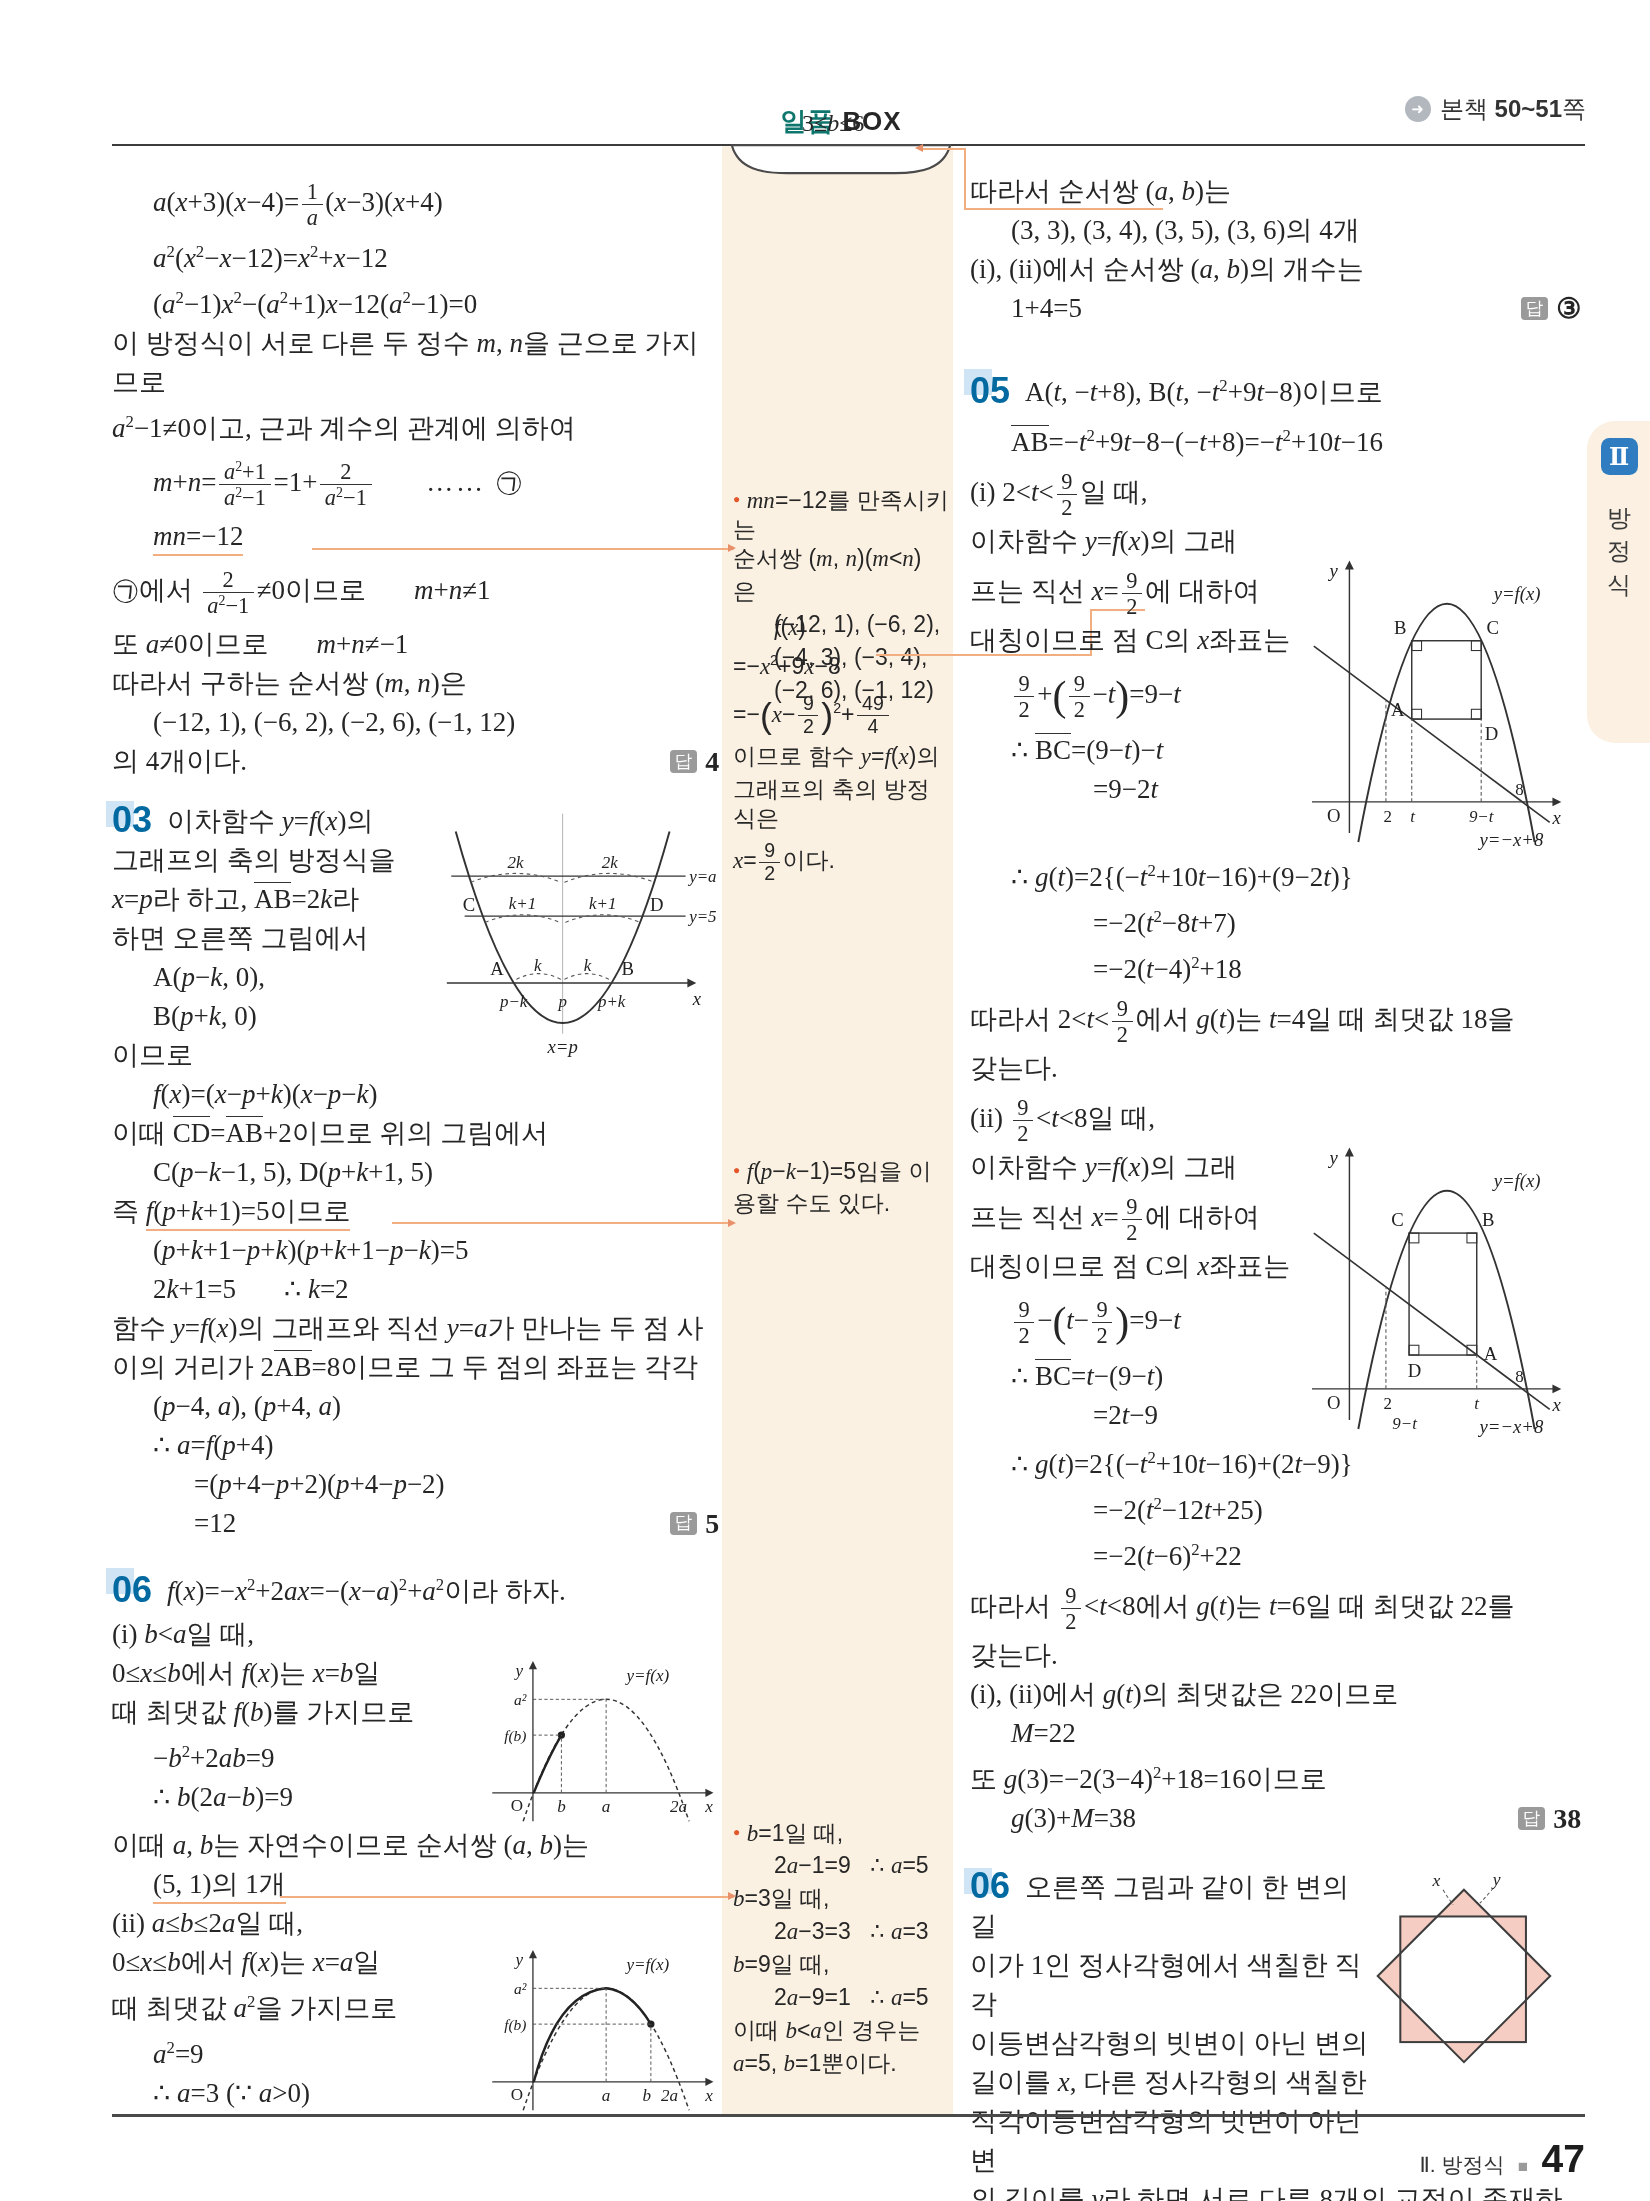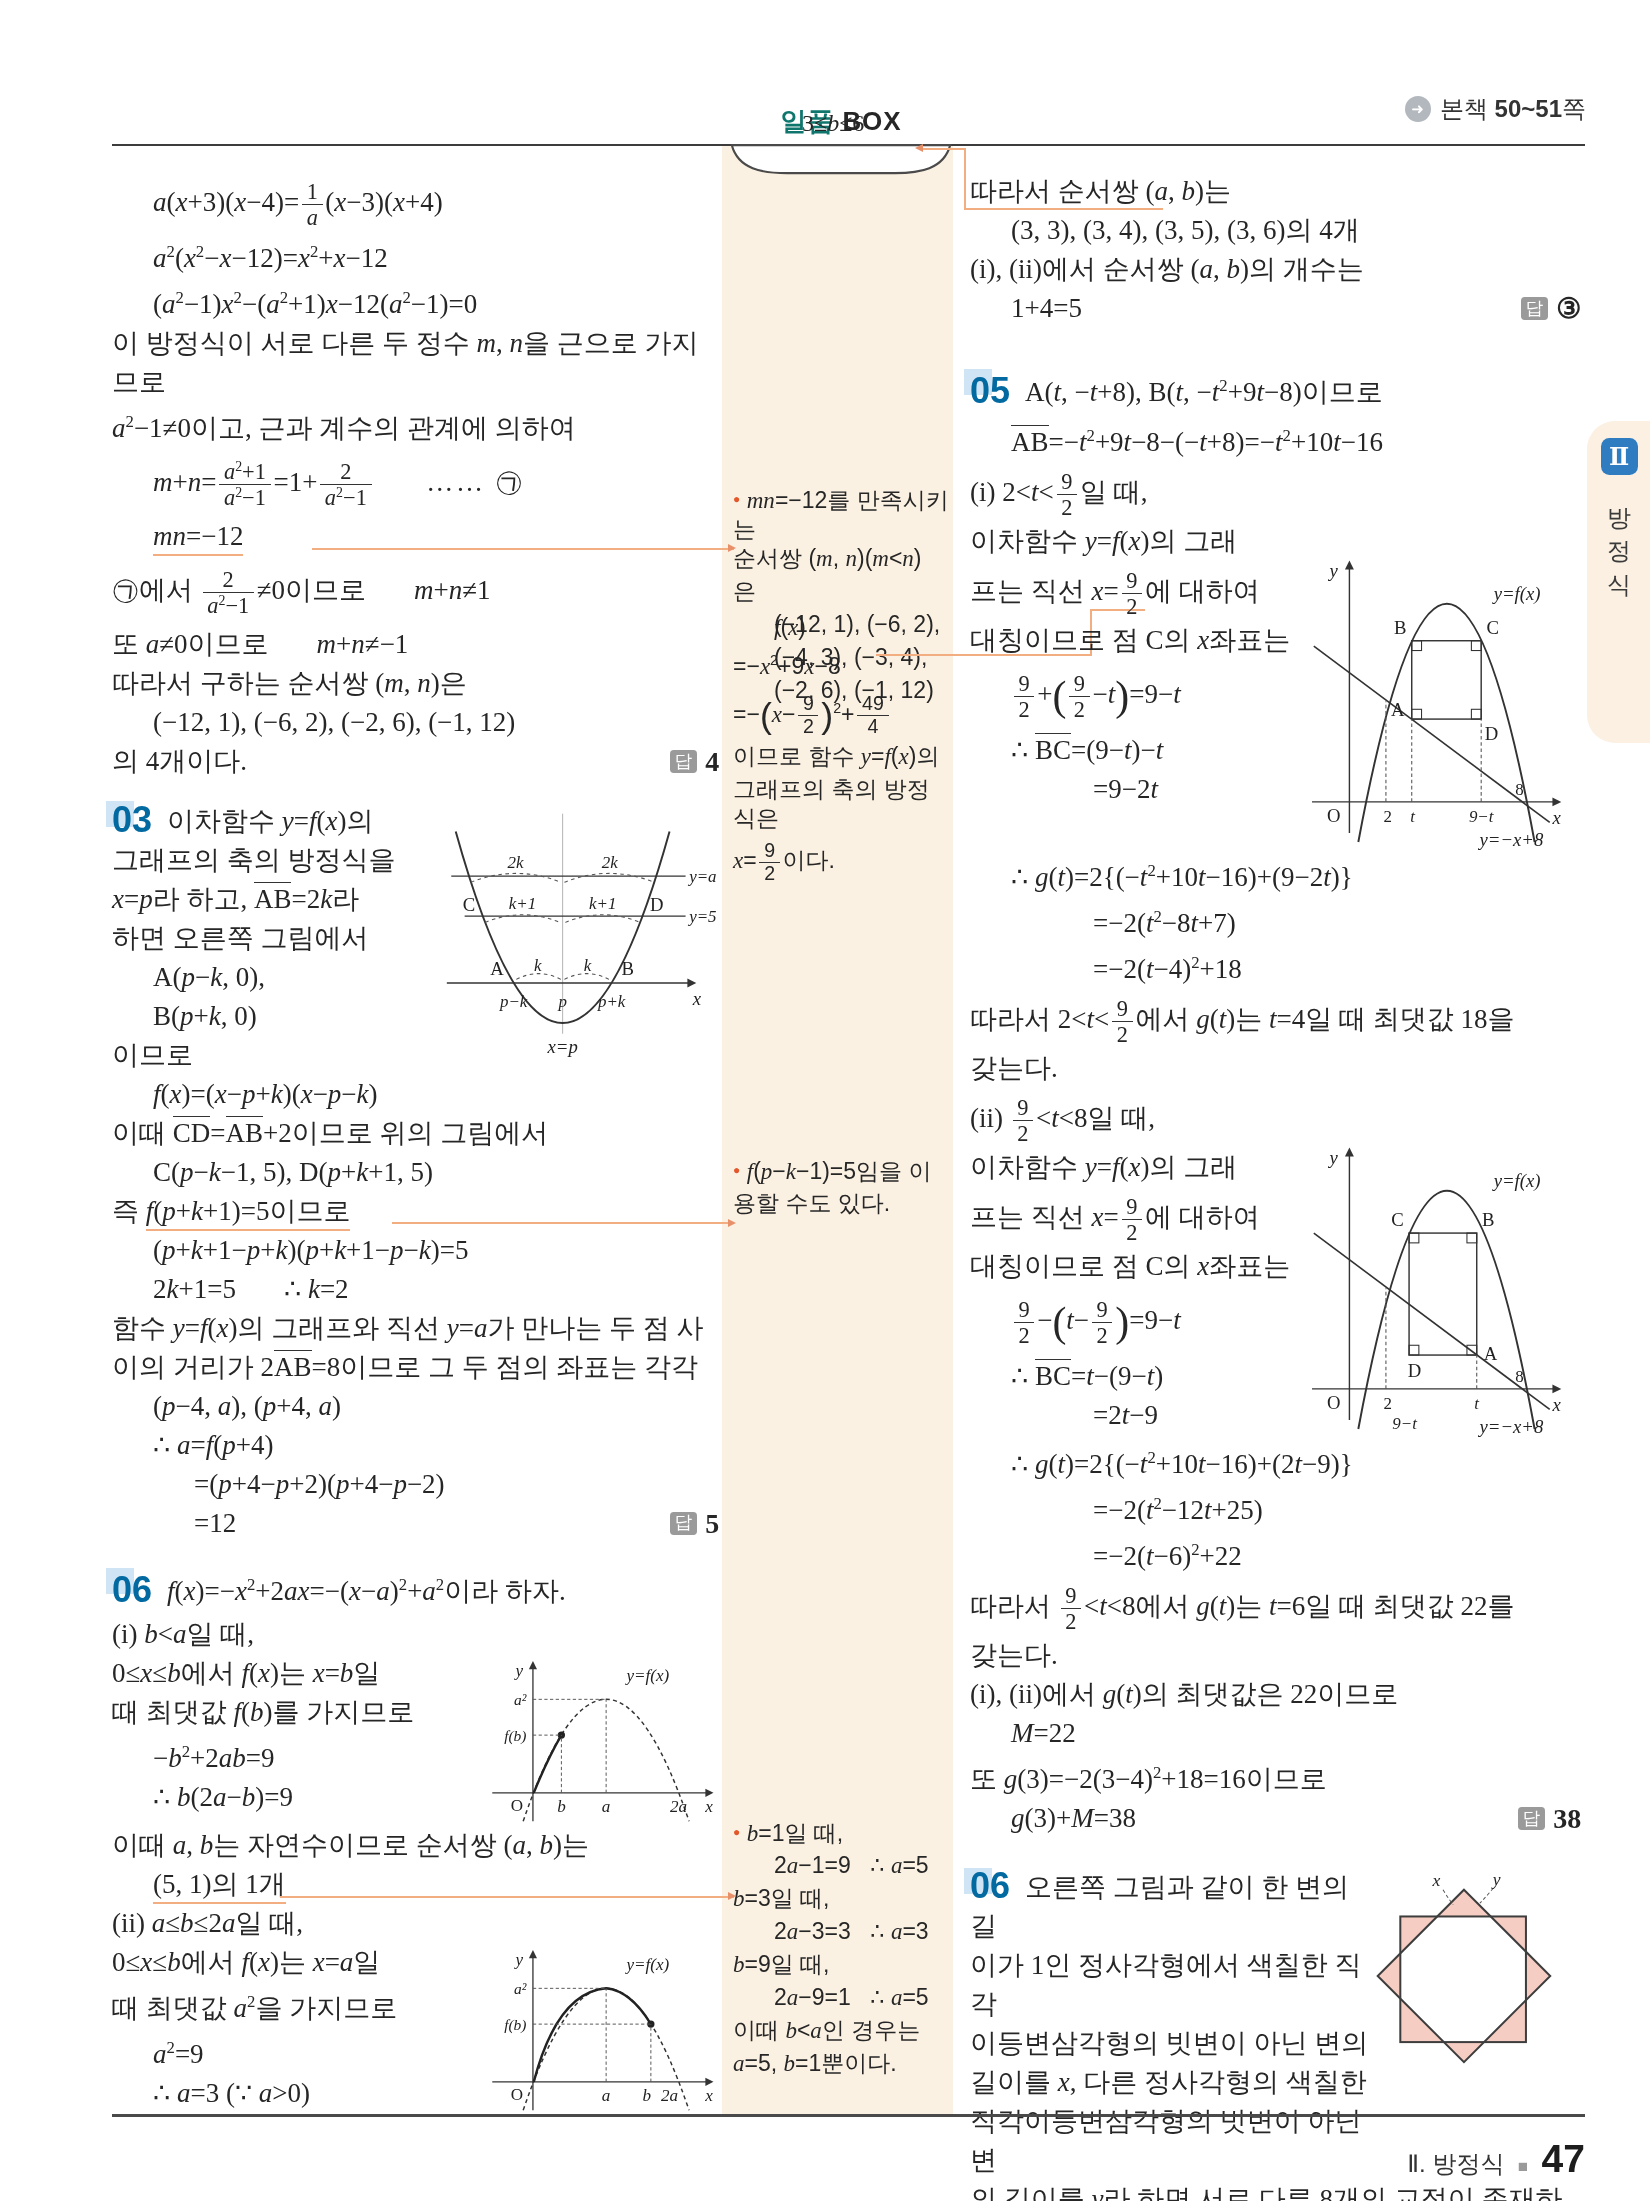--- a/index.html
+++ b/index.html
@@ -71,21 +71,21 @@
   #sidetab{position:absolute;left:1587px;top:421px;width:64px;height:322px;background:#fbf0e1;
            border-radius:28px 0 0 28px;display:flex;flex-direction:column;align-items:center;padding-top:17px;box-sizing:border-box;}
   #sidetab .rb{width:37px;height:37px;background:#2f7cc0;color:#fff;border-radius:8.4px;
                display:flex;align-items:center;justify-content:center;font-size:24px;font-weight:bold;}
   #sidetab .vt{margin-top:15px;writing-mode:vertical-rl;letter-spacing:9.3px;font-size:24px;
                font-family:"Liberation Sans",sans-serif;color:#3a3a3a;}
   
   #botrule{position:absolute;left:112px;top:2114px;width:1473px;height:2.8px;background:#4a4a4a;}
   #footer{position:absolute;left:112px;top:2137px;width:1473px;text-align:right;
           font-family:"Liberation Sans",sans-serif;color:#333;}
-  #footer .ch{font-size:24px;}
+  #footer .ch{font-size:21px;}
   #footer .sq{color:#9a9a9a;font-size:17px;margin:0 9.3px;}
   #footer .pg{font-size:39px;font-weight:bold;color:#1d1d1d;}
   
   .seg{position:absolute;background:#f2ad80;}
   .arrL{position:absolute;width:0;height:0;border-right:8.4px solid #e8906a;
         border-top:4.7px solid transparent;border-bottom:4.7px solid transparent;}
   
   svg text{font-family:"Liberation Serif",serif;font-size:21px;fill:#222;}
   svg .mi{font-style:italic;}
   svg .sm{font-size:19px;}

